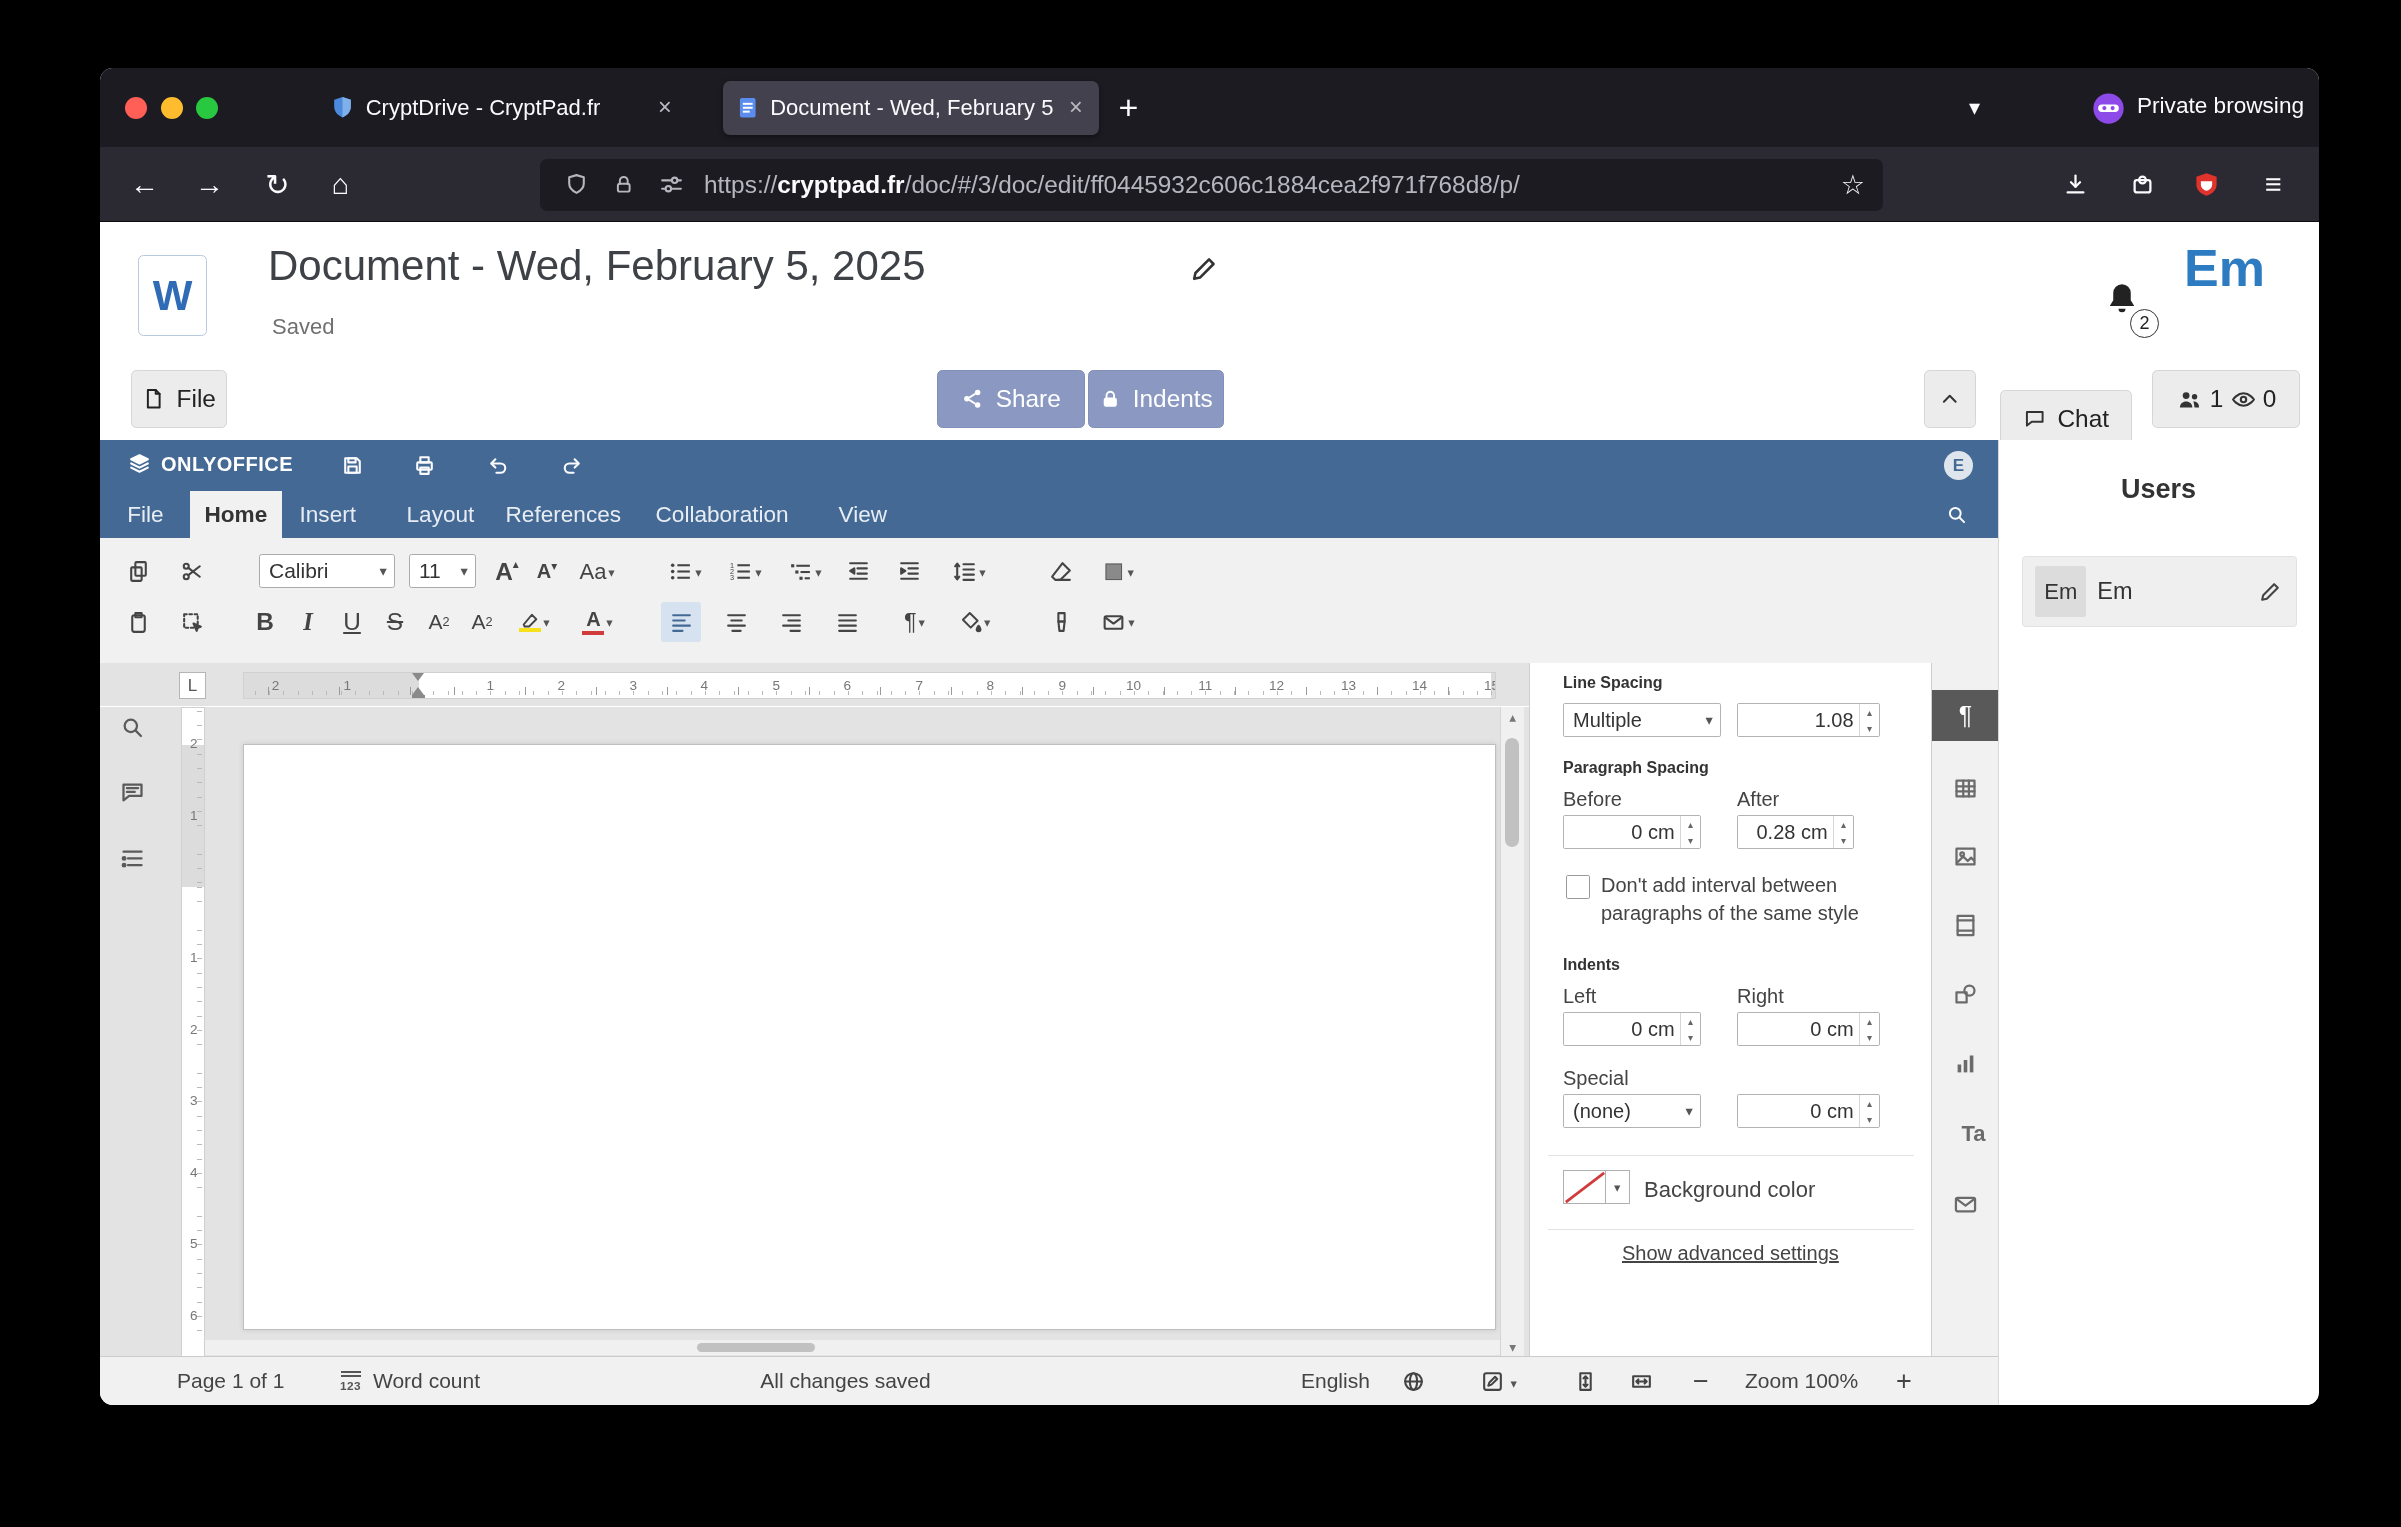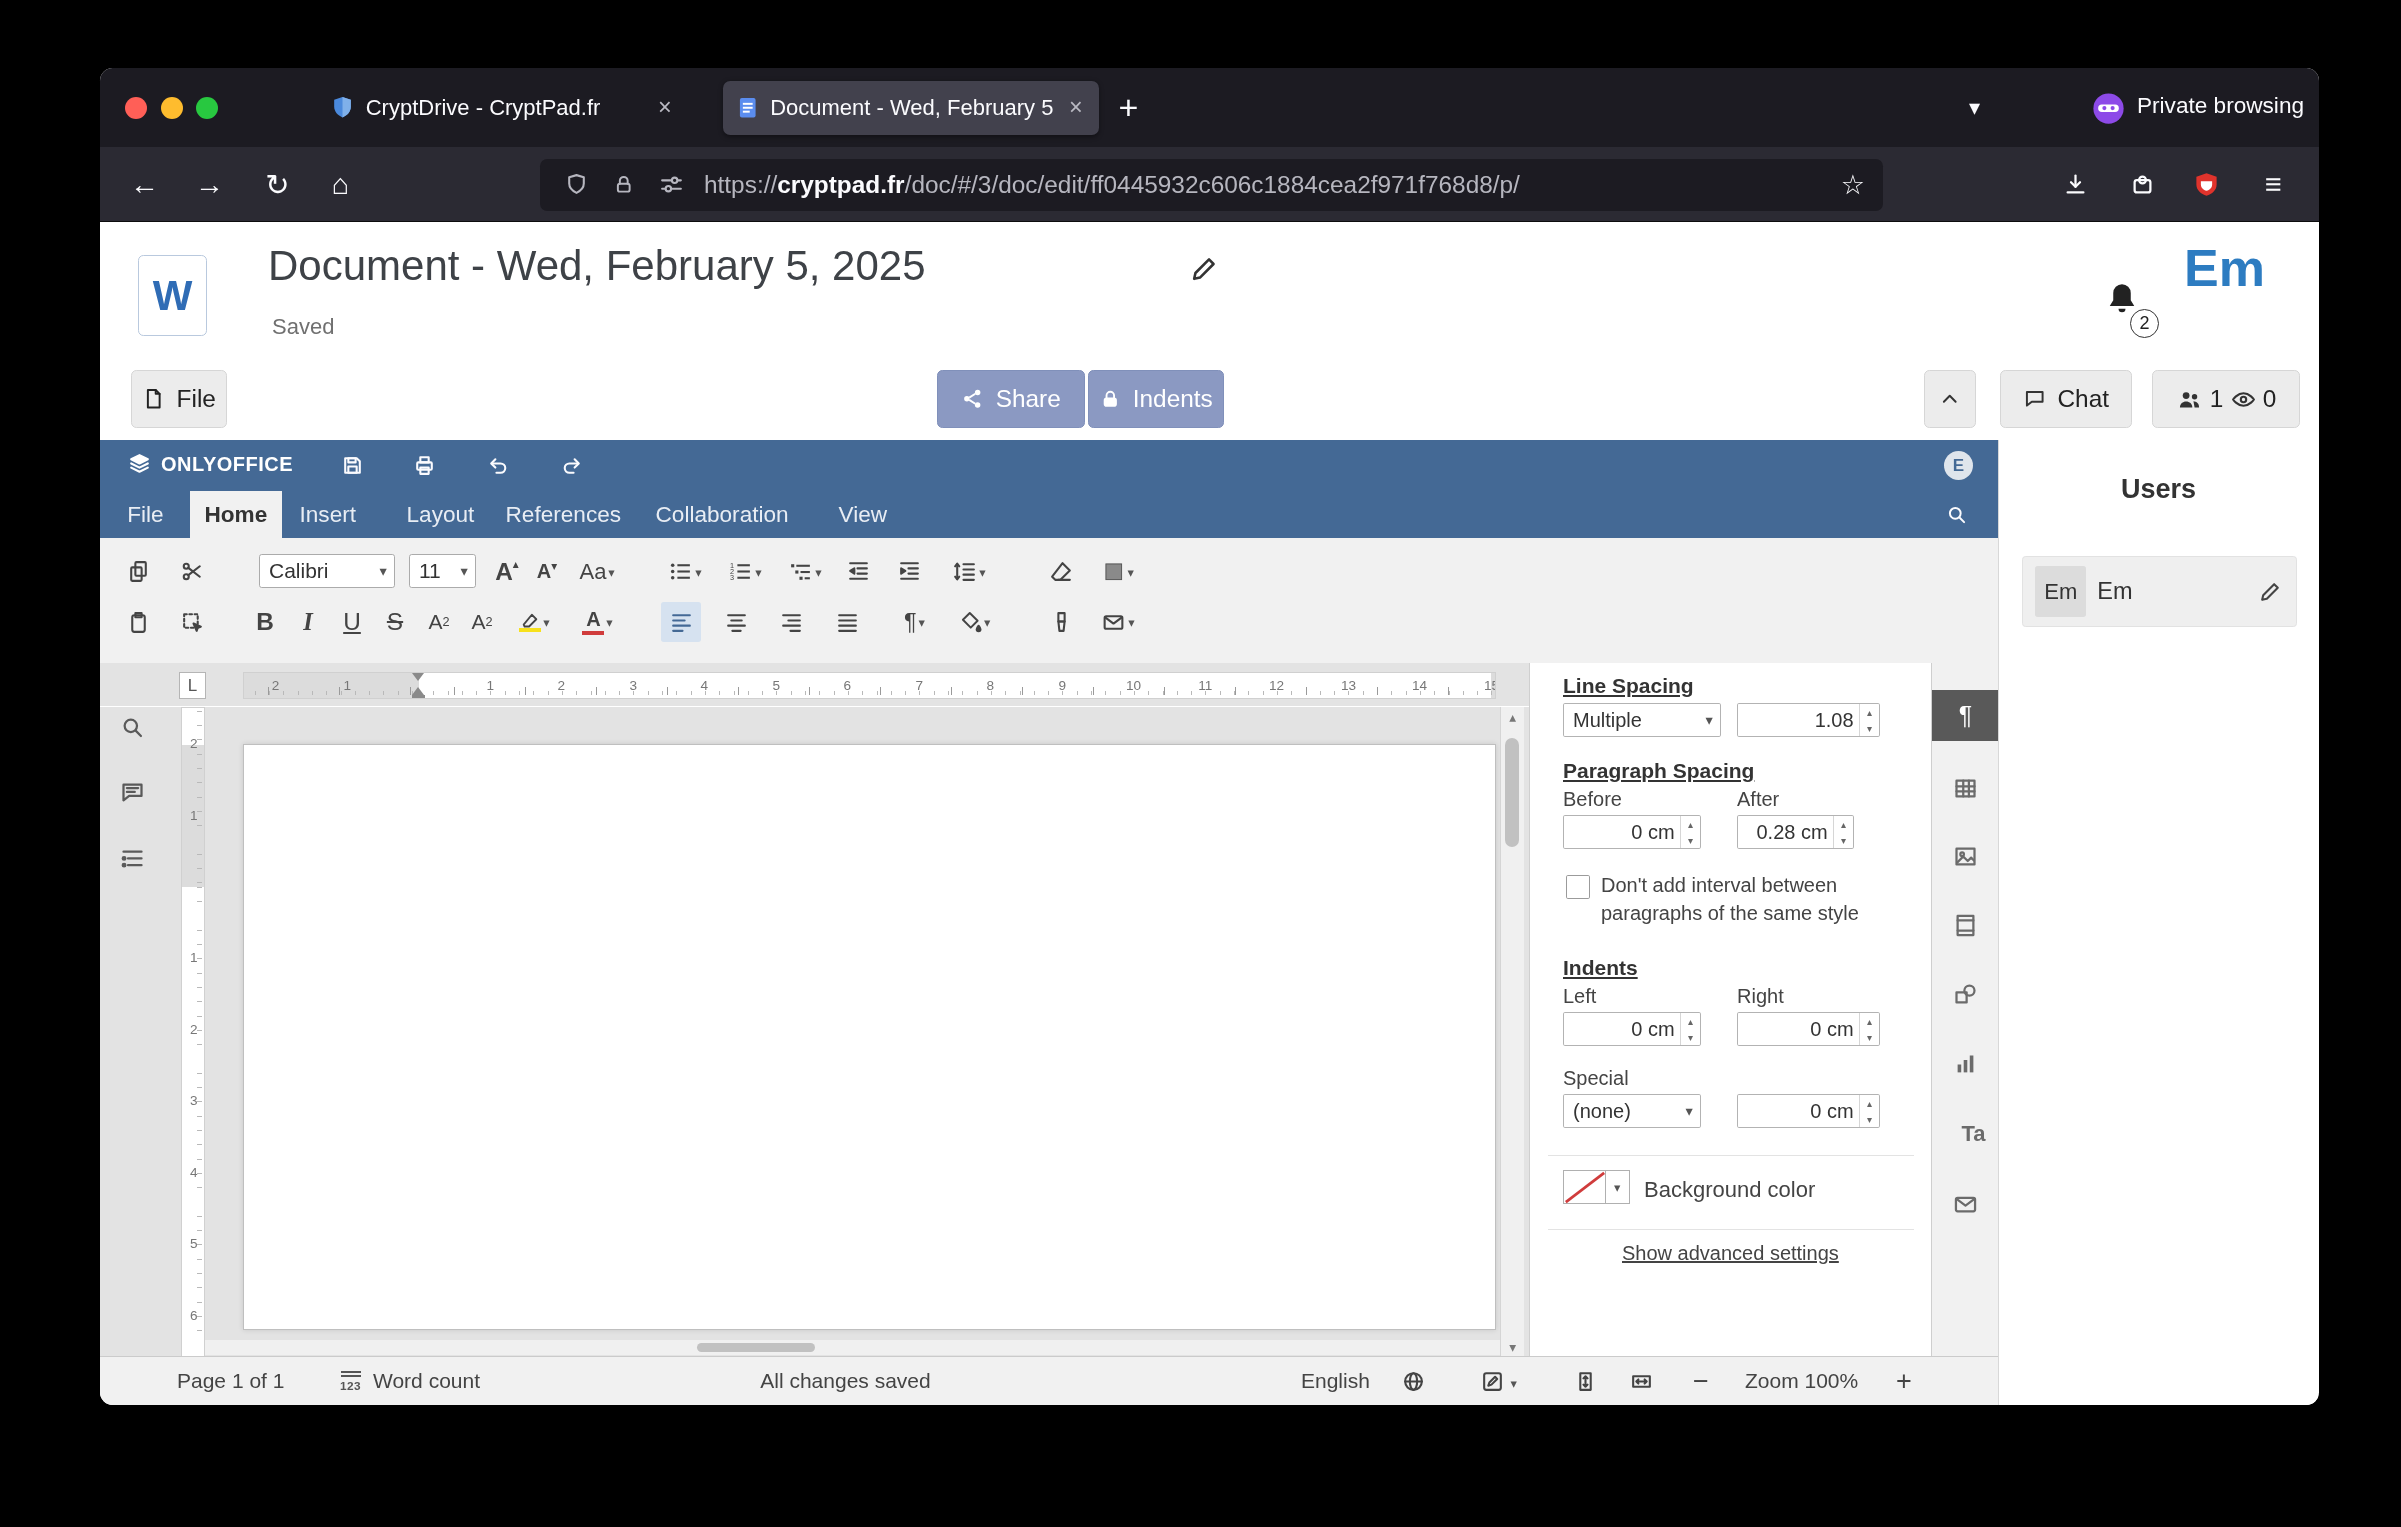--- a/index.html
+++ b/index.html
@@ -67,21 +67,21 @@
   .vmarg{position:absolute;left:0;right:0;background:#dcdcdc;}
   .vtick{position:absolute;top:0;bottom:0;right:1.8px;width:4.5px;background:repeating-linear-gradient(180deg,#b9b9b9 0 0.9px,transparent 0.9px 14.3px);background-position-y:179px;}
   .page{position:absolute;left:143px;top:37px;width:1253px;height:586px;background:#fff;border:0.9px solid #bfbfbf;box-shadow:0 0 5.4px rgba(0,0,0,.12);}
   .vscroll{position:absolute;left:1400px;top:0;width:23.5px;height:650px;background:#f0f0f0;border-left:0.9px solid #d5d5d5;}
   .thumbV{position:absolute;left:3.6px;top:31px;width:14.5px;height:109px;background:#c1c1c1;border-radius:7.2px;}
   .hscroll{position:absolute;left:105px;top:633px;width:1295px;height:14.5px;background:#f0f0f0;}
   .thumbH{position:absolute;left:492px;top:2.7px;width:118px;height:9px;background:#c1c1c1;border-radius:4.5px;}
   .sideico{position:absolute;left:12.7px;width:40px;height:40px;display:flex;align-items:center;justify-content:center;color:#5a5a5a;}
   
   .panel{position:absolute;left:1429px;top:595px;width:403px;height:693px;background:#fff;border-left:0.9px solid #cfcfcf;color:#444;}
-  .plabel{position:absolute;font-size:21px;font-weight:700;color:#333;text-decoration:underline;}
+  .plabel{position:absolute;font-size:16px;font-weight:700;color:#333;}
   .psub{position:absolute;font-size:20px;color:#444;}
   .spin{position:absolute;height:34px;background:#fff;border:0.9px solid #b3b3b3;border-radius:1.8px;display:flex;align-items:center;}
   .spin .val{flex:1;text-align:right;padding-right:5.4px;font-size:20px;color:#333;white-space:nowrap;}
   .spin .btns{width:20px;height:100%;display:flex;flex-direction:column;border-left:0.9px solid #d6d6d6;}
   .spin .btns i{flex:1;display:flex;align-items:center;justify-content:center;font-style:normal;font-size:10px;color:#666;}
   .psel{position:absolute;height:34px;background:#fff;border:0.9px solid #b3b3b3;border-radius:1.8px;display:flex;align-items:center;padding-left:9px;font-size:20px;color:#333;}
   .psel::after{content:"▾";margin-left:auto;padding:0 7.2px;color:#555;font-size:14.5px;}
   .chk{position:absolute;width:23.5px;height:23.5px;border:0.9px solid #9b9b9b;background:#fff;border-radius:1.8px;}
   .pdivider{position:absolute;left:18px;right:18px;border-top:0.9px solid #e3e3e3;}
   .advlink{position:absolute;font-size:20px;color:#444;text-decoration:underline;}
@@ -238,21 +238,21 @@
           </svg>
       <span>Indents</span>
     </div>
 
     <div class="hbtn graybtn" style="left:1824px;width:52px;">
       <svg class="svgi" style="color:#333;" width="23.5" height="23.5" viewBox="0 0 24 24">
             <polyline points="6 15 12 9 18 15"></polyline>
           </svg>
     </div>
 
-    <div class="hbtn graybtn" style="left:1900px;width:132px;">
+    <div class="hbtn graybtn" style="left:1900px;width:132px;margin-top:20px;">
       <svg class="svgi" style="color:#333;" width="23.5" height="23.5" viewBox="0 0 24 24">
             <path d="M4 5h16v10H9l-5 4z"></path>
           </svg>
       <span>Chat</span>
     </div>
 
     <div class="hbtn graybtn" style="left:2052px;width:148px;gap:7.2px;">
       <svg width="27" height="27" viewBox="0 0 24 24">
             <g fill="#333">
               <circle cx="9" cy="8.5" r="3"></circle>

